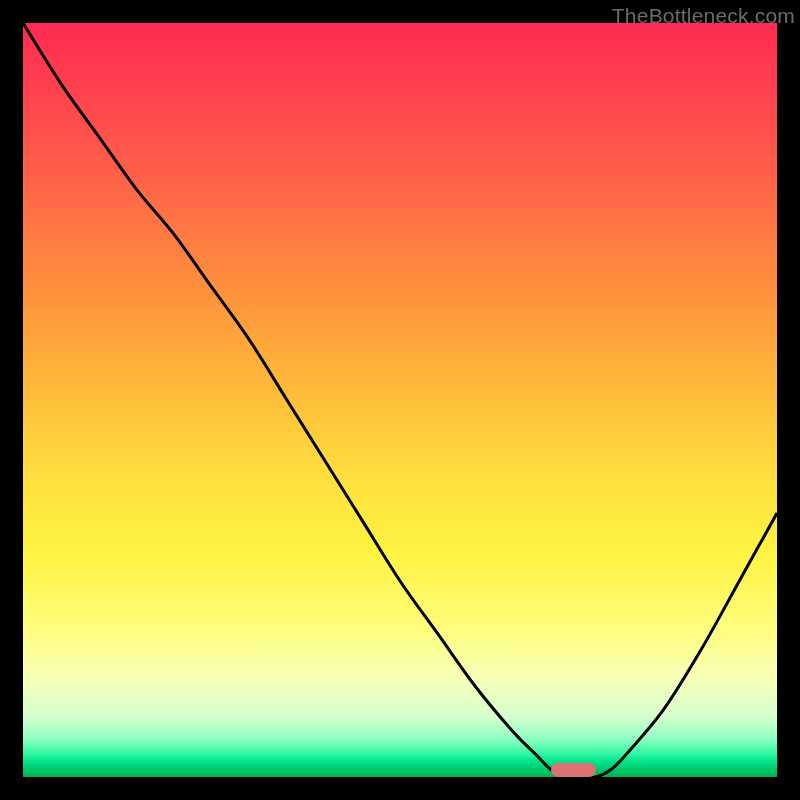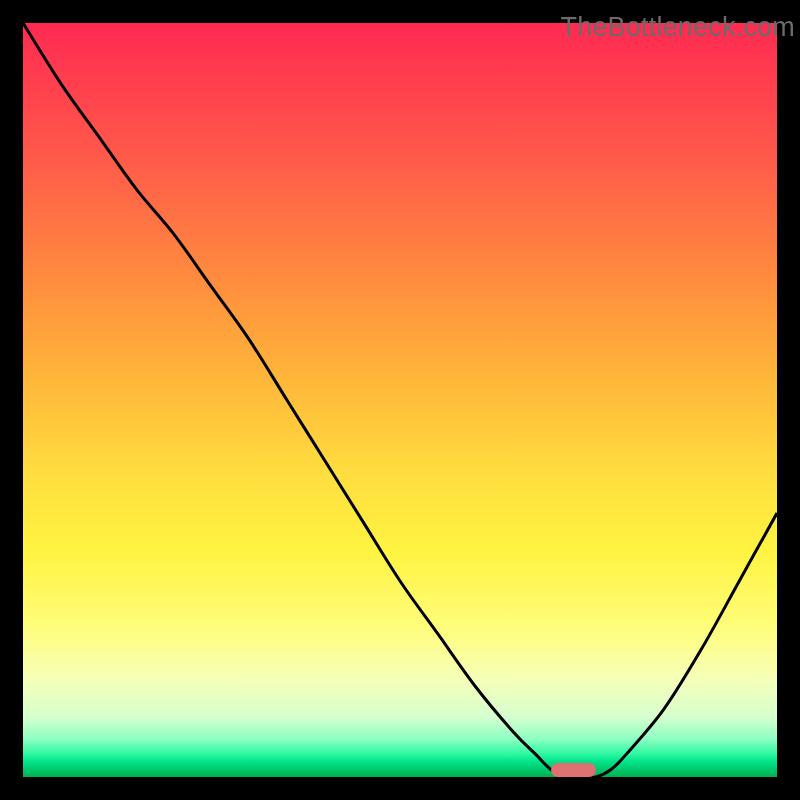--- a/index.html
+++ b/index.html
@@ -30,24 +30,24 @@
       #d6ffce 92%,
       #8cffc2 95%,
       #2bf7a0 97%,
       #00e288 98%,
       #00c86a 99%,
       #00b050 100%
     );
   }
   .watermark {
     position: absolute;
-    top: 12px;
+    top: 4px;
     right: 5px;
     color: #6b6b6b;
-    font-size: 27px;
+    font-size: 21px;
     font-weight: 400;
     letter-spacing: 0.2px;
   }
   svg.curve {
     position: absolute;
     left: 23px;
     top: 23px;
     width: 754px;
     height: 754px;
     pointer-events: none;

